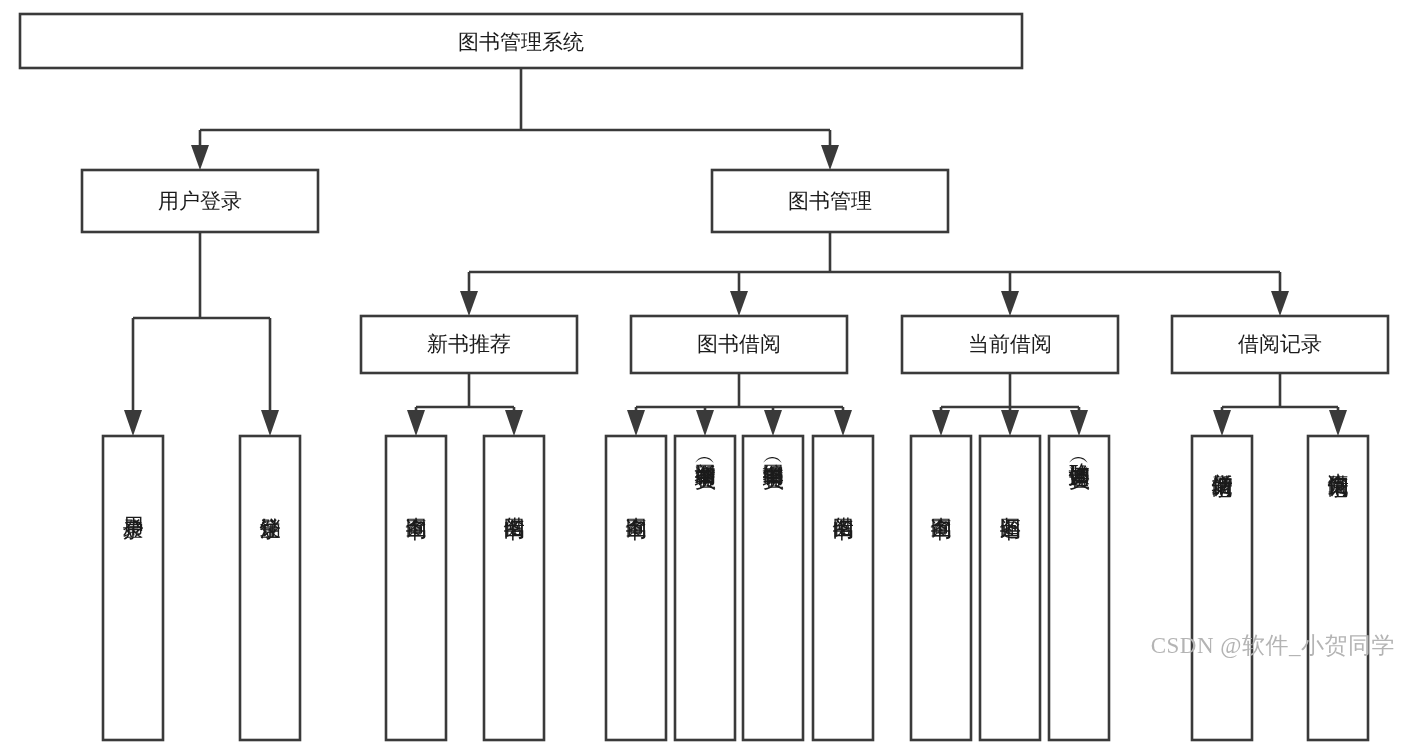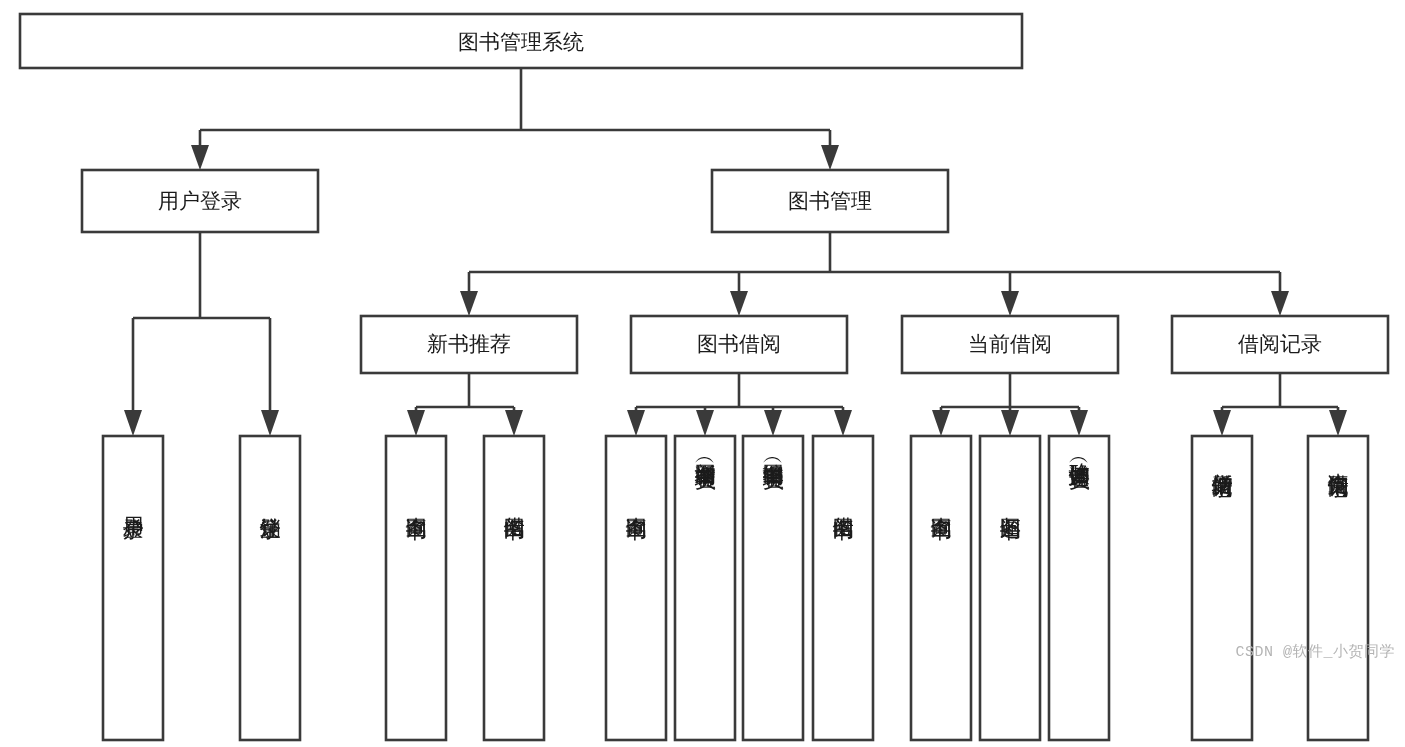--- a/index.html
+++ b/index.html
@@ -61,22 +61,22 @@
     display: flex;
     align-items: center;
     justify-content: flex-start;
     white-space: nowrap;
     pointer-events: none;
   }
   .watermark {
     position: absolute;
     right: 10px;
     bottom: 6px;
-    font-family: Liberation Mono, monospace;
-    font-size: 15px;
+    font-family: Liberation Serif, serif;
+    font-size: 23px;
     color: #b4b4b4;
     white-space: nowrap;
     letter-spacing: 0.5px;
   }
 </style>
 </head>
 <body>
 
 <div id="diagram-root">
 

